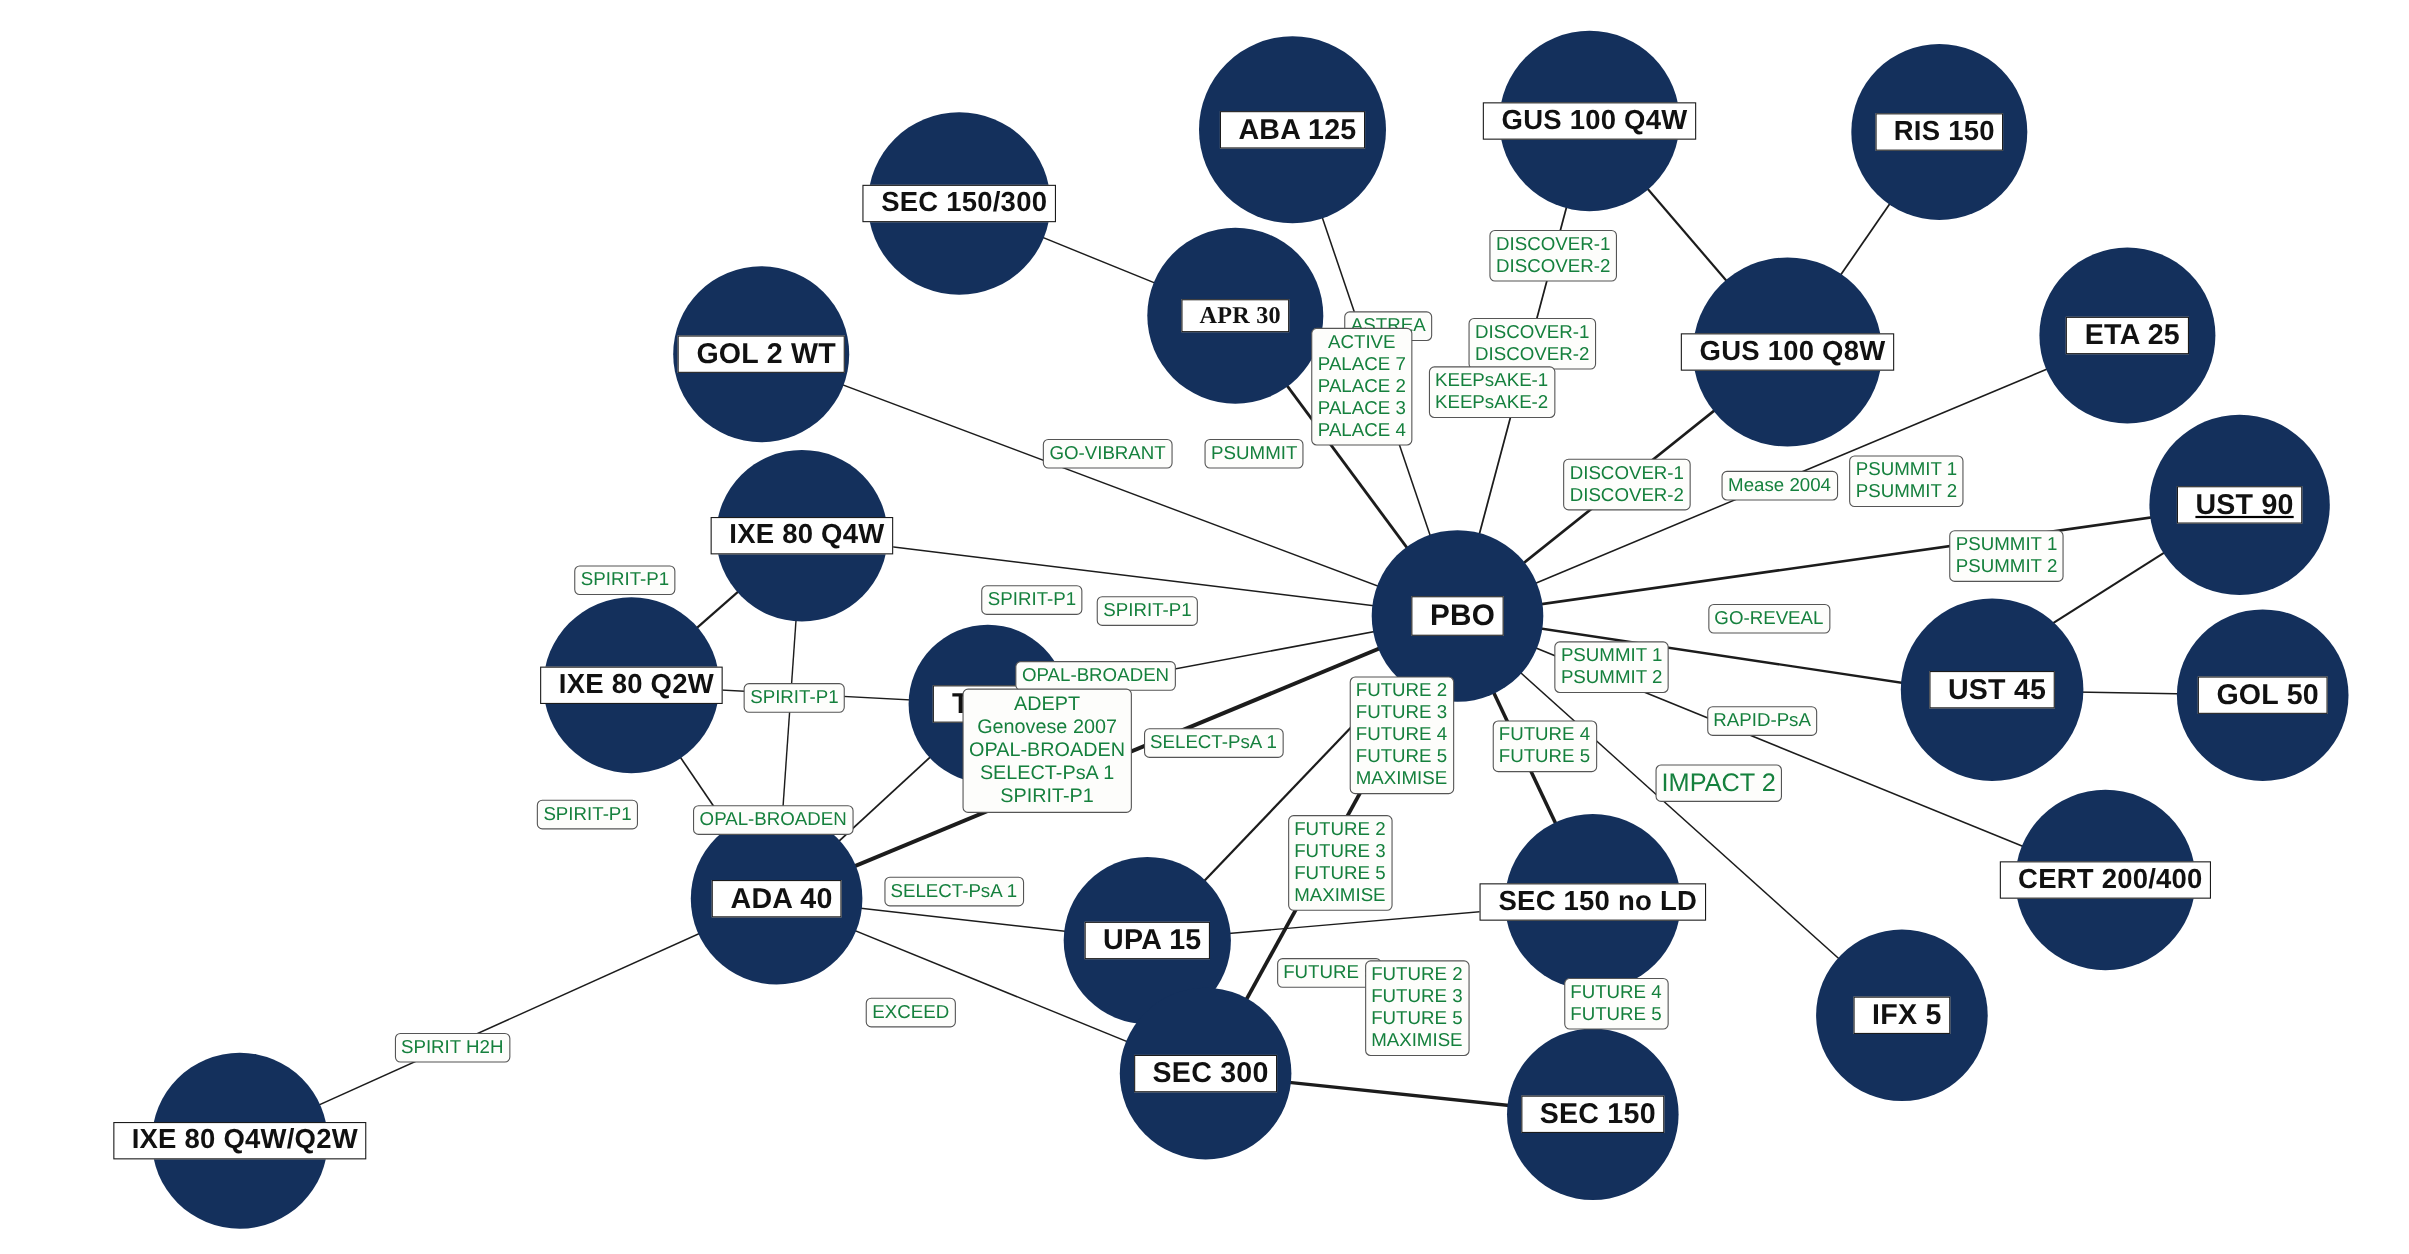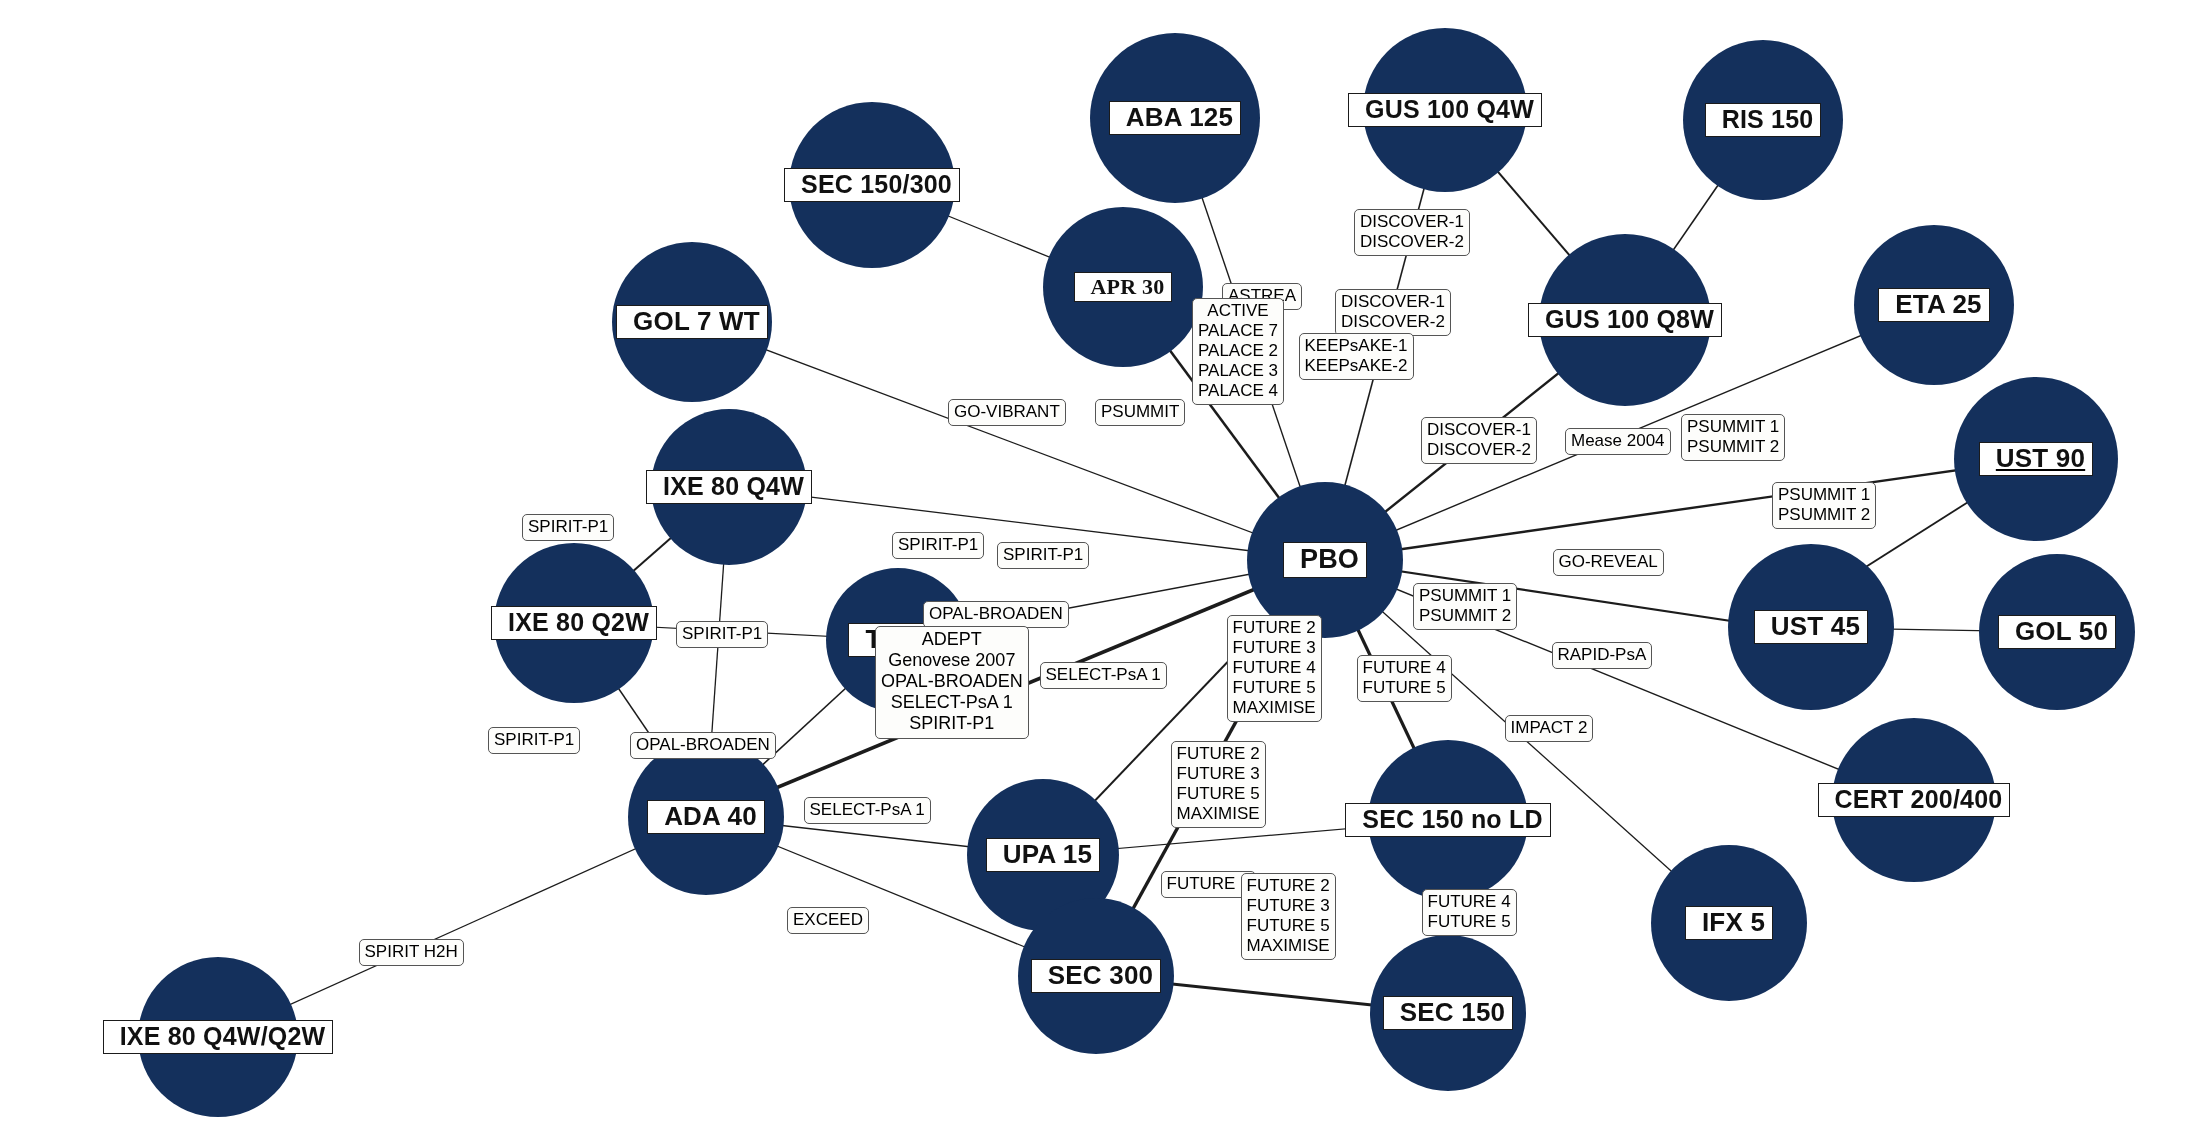--- a/index.html
+++ b/index.html
@@ -42,21 +42,21 @@
     padding: 2px 7px 3px 16px;
     white-space: nowrap;
     line-height: 1.05;
     box-sizing: border-box;
   }
   .edge-label {
     position: absolute;
     background: #fdfdfb;
     border: 1.4px solid #555555;
     border-radius: 5px;
-    color: #000000;
+    color: #15803d;
     padding: 2px 5px 3px 5px;
     white-space: nowrap;
     text-align: center;
     line-height: 1.18;
     box-sizing: border-box;
     font-weight: 400;
   }
   .edge-label .ln { display: block; }
 </style>
 </head>
@@ -113,21 +113,21 @@
       <div class="node" style="left: 1043px; top: 207px; width: 160px; height: 160px; background: rgb(20, 48, 92);">
         <div class="node-label" style="font-size: 22px; font-family: Liberation Serif, serif;">APR 30</div>
       </div>
       <div class="node" style="left: 1539px; top: 234px; width: 172px; height: 172px; background: rgb(20, 48, 92);">
         <div class="node-label" style="font-size: 25px;">GUS 100 Q8W</div>
       </div>
       <div class="node" style="left: 1854px; top: 225px; width: 160px; height: 160px; background: rgb(20, 48, 92);">
         <div class="node-label" style="font-size: 26px;">ETA 25</div>
       </div>
       <div class="node" style="left: 612px; top: 242px; width: 160px; height: 160px; background: rgb(20, 48, 92);">
-        <div class="node-label" style="font-size: 26px;">GOL 7 WT</div>
+        <div class="node-label" style="font-size: 26px;">GOL 2 WT</div>
       </div>
       <div class="node" style="left: 1954px; top: 377px; width: 164px; height: 164px; background: rgb(20, 48, 92); text-decoration: underline;">
         <div class="node-label" style="font-size: 26px;">UST 90</div>
       </div>
       <div class="node" style="left: 651px; top: 409px; width: 156px; height: 156px; background: rgb(20, 48, 92);">
         <div class="node-label" style="font-size: 25px;">IXE 80 Q4W</div>
       </div>
       <div class="node" style="left: 494px; top: 543px; width: 160px; height: 160px; background: rgb(20, 48, 92);">
         <div class="node-label" style="font-size: 25px;">IXE 80 Q2W</div>
       </div>
@@ -202,21 +202,21 @@
       <div class="edge-label" style="font-size: 17px; left: 1413px; top: 582.5px;">
         <span class="ln">PSUMMIT 1</span>
         <span class="ln">PSUMMIT 2</span>
       </div>
       <div class="edge-label" style="font-size: 17px; left: 1552.5px; top: 548.5px;">
         <span class="ln">GO-REVEAL</span>
       </div>
       <div class="edge-label" style="font-size: 17px; left: 1551.5px; top: 641.5px;">
         <span class="ln">RAPID-PsA</span>
       </div>
-      <div class="edge-label" style="font-size: 17px; left: 1504.5px; top: 694.5px; margin-top: 20px;">
+      <div class="edge-label" style="font-size: 23px; left: 1504.5px; top: 694.5px;">
         <span class="ln">IMPACT 2</span>
       </div>
       <div class="edge-label" style="font-size: 17px; left: 1192px; top: 297.5px;">
         <span class="ln">ACTIVE</span>
         <span class="ln">PALACE 7</span>
         <span class="ln">PALACE 2</span>
         <span class="ln">PALACE 3</span>
         <span class="ln">PALACE 4</span>
       </div>
       <div class="edge-label" style="font-size: 17px; left: 1095px; top: 398.5px;">

